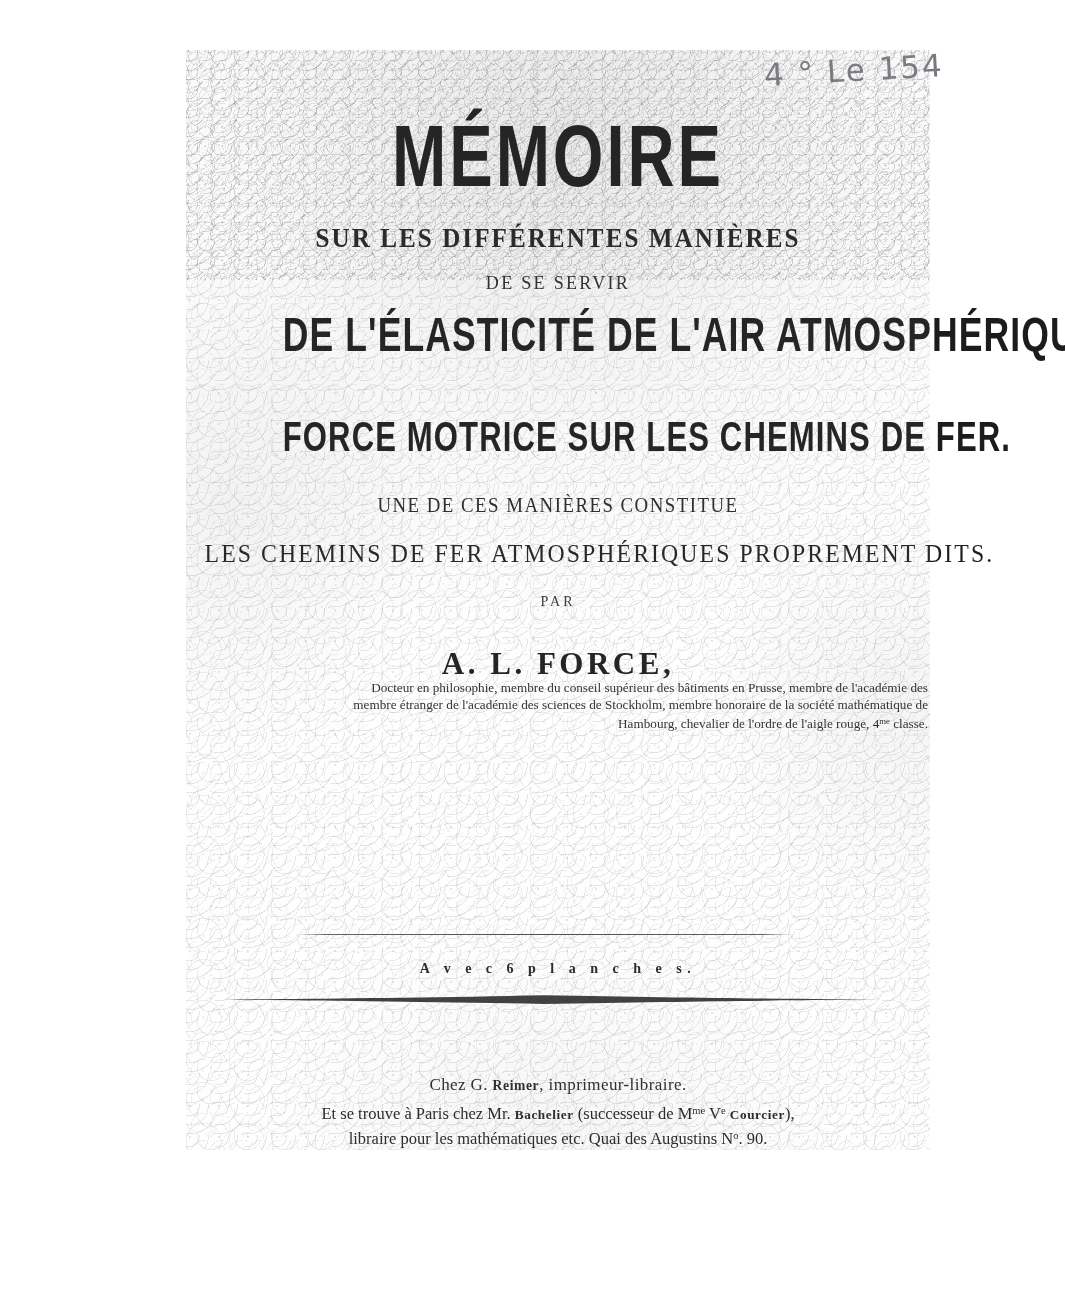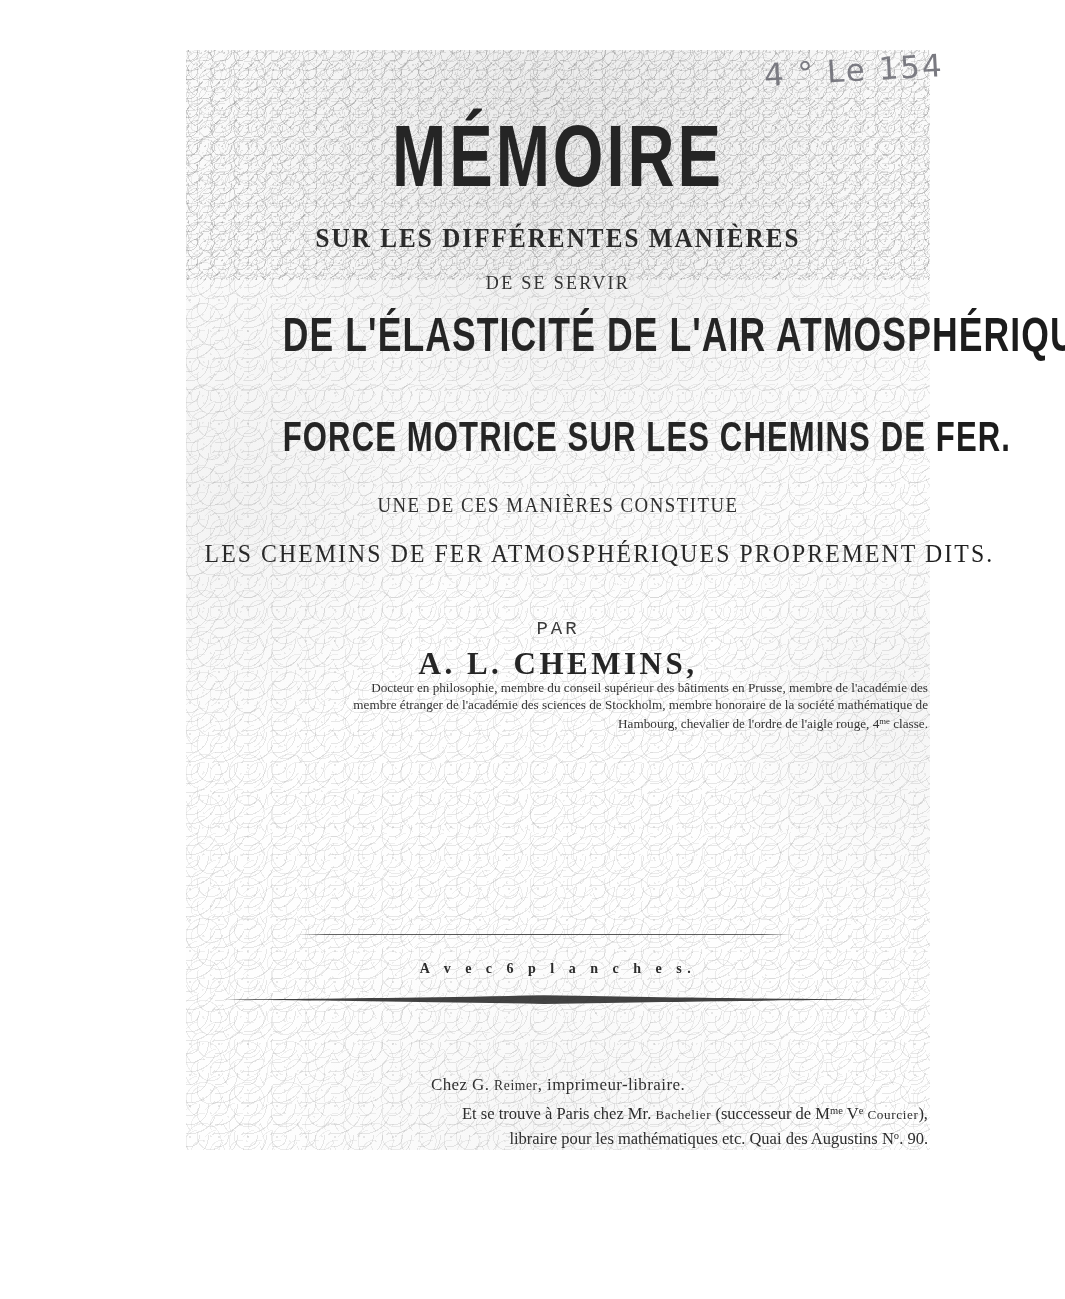--- a/index.html
+++ b/index.html
@@ -148,23 +148,23 @@
     top: 490px;
     font-family: "Liberation Serif", serif;
     font-weight: 400;
     font-size: 25px;
     letter-spacing: 2.2px;
     color: #1f1f1f;
     transform: scaleX(0.95);
   }
 
   .t-par {
-    top: 568px;
-    font-family: Liberation Mono, monospace;
-    font-size: 19px;
+    top: 544px;
+    font-family: Liberation Serif, serif;
+    font-size: 14px;
     letter-spacing: 3px;
     color: #333;
   }
 
   .t-author {
     top: 596px;
     font-family: "Liberation Serif", serif;
     font-weight: 700;
     font-size: 31px;
     letter-spacing: 3.5px;
@@ -230,36 +230,36 @@
 
   .t-chez {
     top: 1025px;
     font-family: "Liberation Serif", serif;
     font-size: 17px;
     letter-spacing: 0.4px;
     color: #272727;
   }
   .smallcap {
     font-size: 0.80em;
-    font-weight: 400;
+    font-weight: 700;
     letter-spacing: 0.6px;
   }
 
   .imprint-paris {
     position: absolute;
     top: 1050px;
     left: 2px;
     right: 2px;
     font-family: "Liberation Serif", serif;
     font-size: 16.5px;
     line-height: 21px;
     color: #242424;
     text-align: center;
   }
-  .imprint-paris div { white-space: nowrap; text-align: right; }
+  .imprint-paris div { white-space: nowrap; }
   .imprint-paris sup { font-size: 0.64em; vertical-align: 0.45em; }
 
   
   .ink-soften {
     position: absolute;
     inset: 0;
     pointer-events: none;
     background: rgba(255,255,255,0.045);
   }
 </style>
@@ -286,21 +286,21 @@
 
 
       <div class="blk fatface t-force">FORCE MOTRICE SUR LES CHEMINS DE FER.</div>
 
       <div class="blk t-une-de-ces">UNE DE CES MANIÈRES CONSTITUE</div>
 
       <div class="blk t-les-chemins">LES CHEMINS DE FER ATMOSPHÉRIQUES PROPREMENT DITS.</div>
 
       <div class="blk t-par">PAR</div>
 
-      <div class="blk t-author">A. L. CHEMINS,</div>
+      <div class="blk t-author">A. L. FORCE,</div>
 
       <div class="bio">
         <div>Docteur en philosophie, membre du conseil supérieur des bâtiments en Prusse, membre de l'académie des</div>
         <div>membre étranger de l'académie des sciences de Stockholm, membre honoraire de la société mathématique de</div>
         <div><span>Hambourg, chevalier de l'ordre de l'aigle rouge, 4</span><sup>me</sup><span> classe.</span></div>
       </div>
 
       <div class="rule-thin"></div>
 
       <div class="blk t-planches">A v e c  6  p l a n c h e s.</div>

